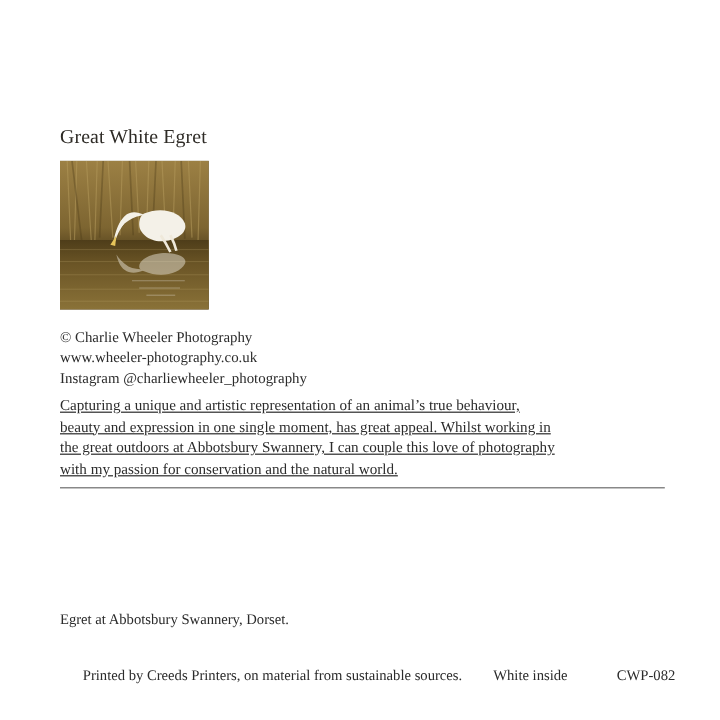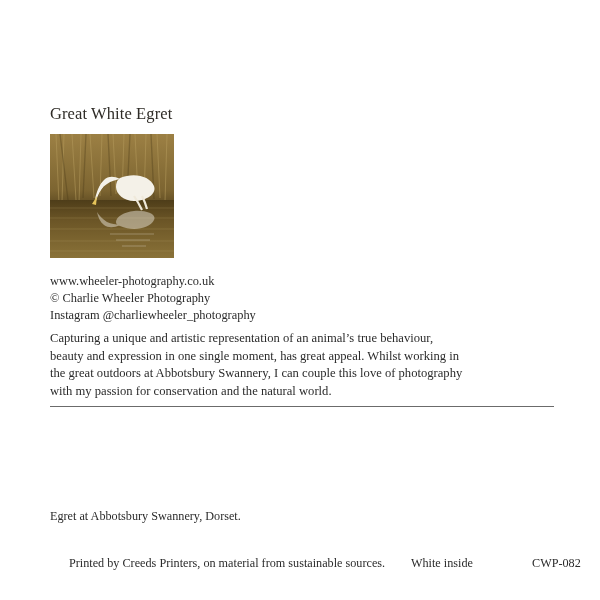--- a/index.html
+++ b/index.html
@@ -62,20 +62,21 @@
   
   .blurb {
     position: absolute;
     left: 0;
     top: 330px;
     width: 415px;
     font-size: 12.6px;
     line-height: 17.6px;
     color: #2b2b2b;
     text-align: left;
+    text-decoration: underline;
   }
   
   .rule {
     position: absolute;
     left: 50px;
     top: 406px;
     width: 504px;
     height: 1px;
     background: #6b6b6b;
   }
@@ -103,21 +104,21 @@
     margin-left: 19px;
   }
   .footer .blank {
     position: absolute;
     left: 361px;
     top: 0;
     white-space: nowrap;
   }
   .footer .code {
     position: absolute;
-    left: 482px;
+    left: 464px;
     top: 0;
     white-space: nowrap;
   }
 </style>
 </head>
 <body>
 
 <div class="page">
 
   <div class="content">
@@ -185,22 +186,22 @@
         </g>
         <g opacity="0.3" stroke="#ffffff" stroke-width="0.9">
           <line x1="60" y1="100" x2="104" y2="100"></line>
           <line x1="66" y1="106" x2="100" y2="106"></line>
           <line x1="72" y1="112" x2="96" y2="112"></line>
         </g>
       </svg>
     </div>
 
     <div class="credits">
+      <div>© Charlie Wheeler Photography</div>
       <div>www.wheeler-photography.co.uk</div>
-      <div>© Charlie Wheeler Photography</div>
       <div>Instagram @charliewheeler_photography</div>
     </div>
 
     <div class="blurb">Capturing a unique and artistic representation of an animal’s true behaviour, beauty and expression in one single moment, has great appeal. Whilst working in the great outdoors at Abbotsbury Swannery, I can couple this love of photography with my passion for conservation and the natural world.</div>
 
     <div class="taken">Egret at Abbotsbury Swannery, Dorset.</div>
 
     <div class="footer">
       <span class="printed">Printed by Creeds Printers, on material from sustainable sources.</span>
       <span class="blank">White inside</span>

